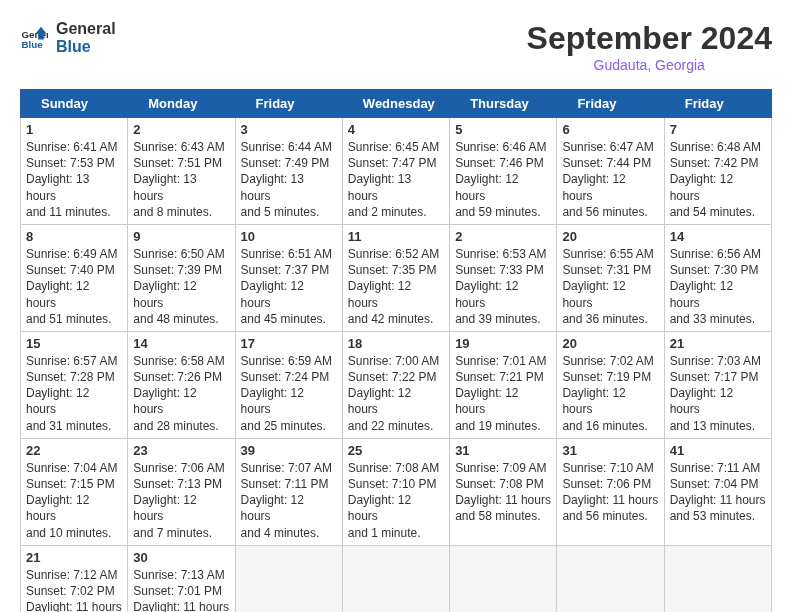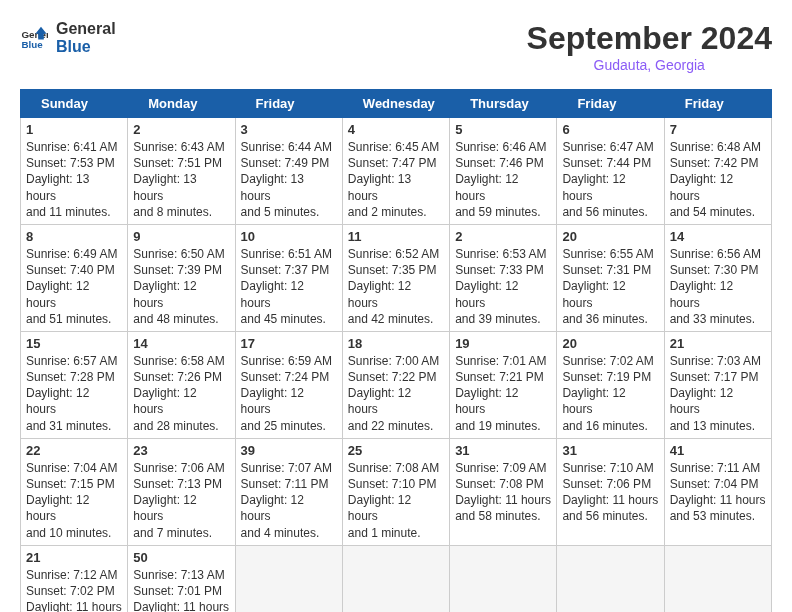--- a/index.html
+++ b/index.html
@@ -225,21 +225,21 @@
           <span class="day-num">41</span>
           <div class="cell-text">Sunrise: 7:11 AM<br>Sunset: 7:04 PM<br>Daylight: 11 hours<br>and 53 minutes.</div>
         </td>
       </tr>
       <tr>
         <td>
           <span class="day-num">21</span>
           <div class="cell-text">Sunrise: 7:12 AM<br>Sunset: 7:02 PM<br>Daylight: 11 hours<br>and 50 minutes.</div>
         </td>
         <td>
-          <span class="day-num">50</span>
+          <span class="day-num">30</span>
           <div class="cell-text">Sunrise: 7:13 AM<br>Sunset: 7:01 PM<br>Daylight: 11 hours<br>and 47 minutes.</div>
         </td>
         <td class="empty"></td>
         <td class="empty"></td>
         <td class="empty"></td>
         <td class="empty"></td>
         <td class="empty"></td>
       </tr>
     </tbody>
 </table>

